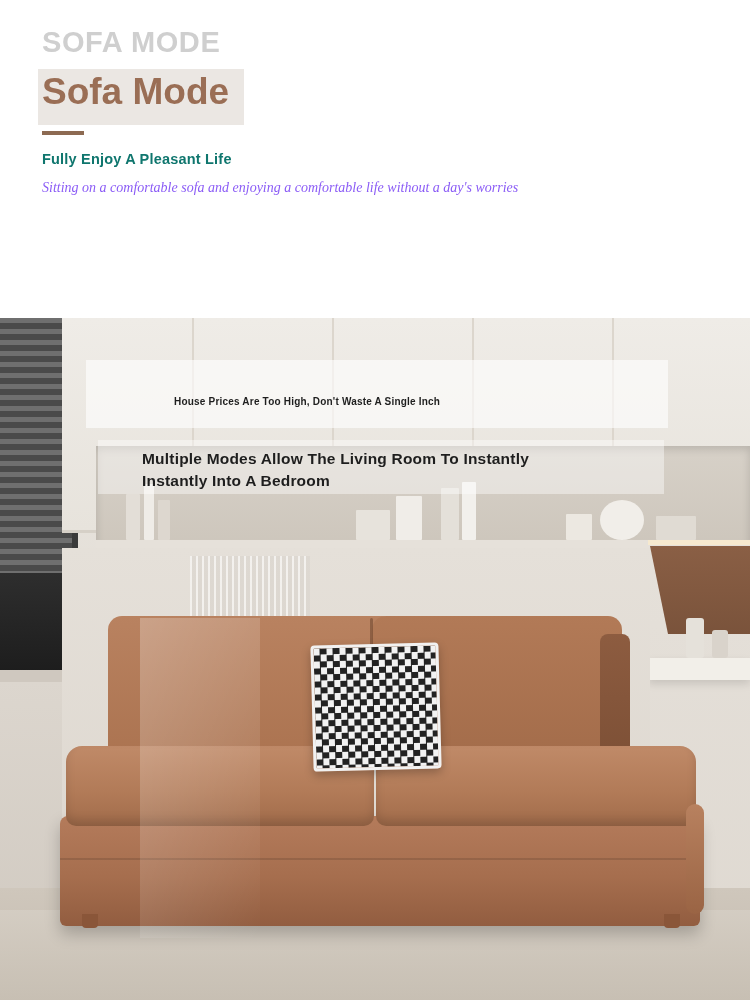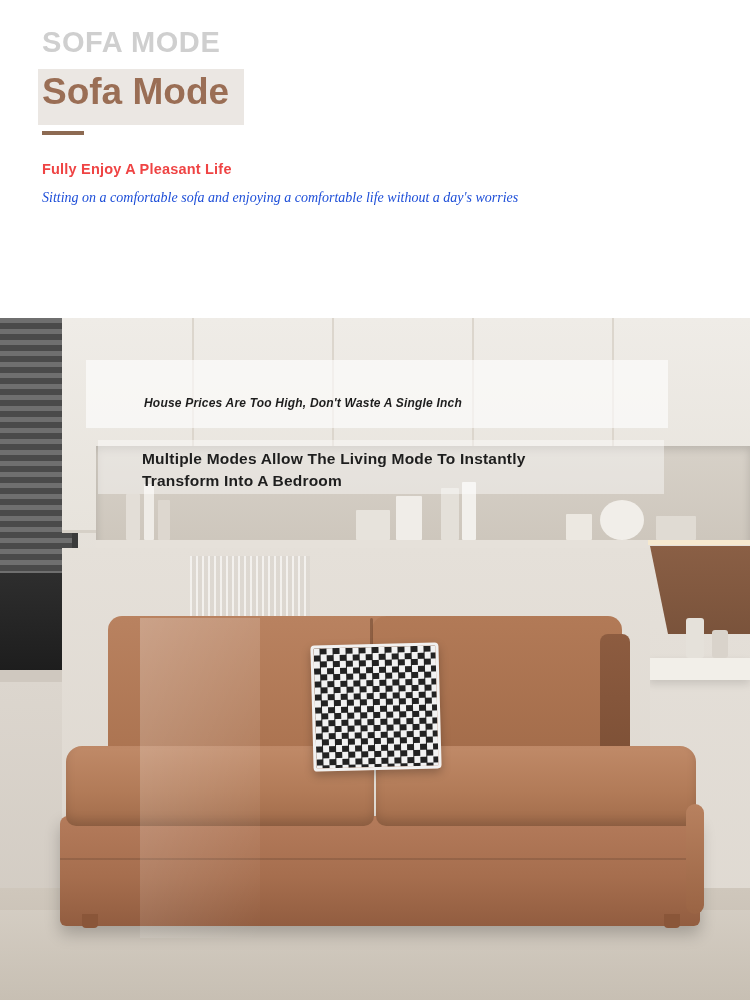--- a/index.html
+++ b/index.html
@@ -71,32 +71,32 @@
   }
 
   .tagline {
     margin: 28px 0 0 10px;
     font-size: 14.5px;
     color: #333333;
     letter-spacing: 0.2px;
   }
 
   .subhead {
-    margin: 26px 0 0 0;
+    margin: 16px 0 0 0;
     font-size: 14.5px;
     font-weight: bold;
-    color: #ef4444;
+    color: #0f766e;
     letter-spacing: 0.2px;
   }
 
   .desc {
     margin: 12px 0 0 0;
     font-size: 14px;
     line-height: 1.35;
-    color: #1d4ed8;
+    color: #8b5cf6;
     font-family: "Liberation Serif", serif;
     font-style: italic;
     max-width: 500px;
   }
 
   
   .photo {
     position: absolute;
     left: 0;
     top: 318px;
@@ -398,25 +398,24 @@
     width: 566px;
     height: 54px;
     background: rgba(255,255,255,0.42);
   }
   .band-text {
     position: absolute;
     color: #1e1e1e;
     letter-spacing: 0.2px;
   }
   .cap-1 {
-    left: 144px;
+    left: 174px;
     top: 78px;
-    font-size: 12px;
+    font-size: 10px;
     font-weight: bold;
-    font-style: italic;
   }
   .cap-2 {
     left: 142px;
     top: 130px;
     font-size: 15.5px;
     font-weight: bold;
     line-height: 1.45;
     width: 430px;
   }
 </style>
@@ -503,16 +502,16 @@
 
     <div class="pillow"></div>
 
     <div class="glow"></div>
 
     <div class="band band-1"></div>
     <div class="band band-2"></div>
 
     <div class="band-text cap-1">House Prices Are Too High, Don't Waste A Single Inch</div>
 
-    <div class="band-text cap-2">Multiple Modes Allow The Living Mode To Instantly Transform Into A Bedroom</div>
+    <div class="band-text cap-2">Multiple Modes Allow The Living Room To Instantly Instantly Into A Bedroom</div>
   </div>
 
 </div>
 
 </body></html>

